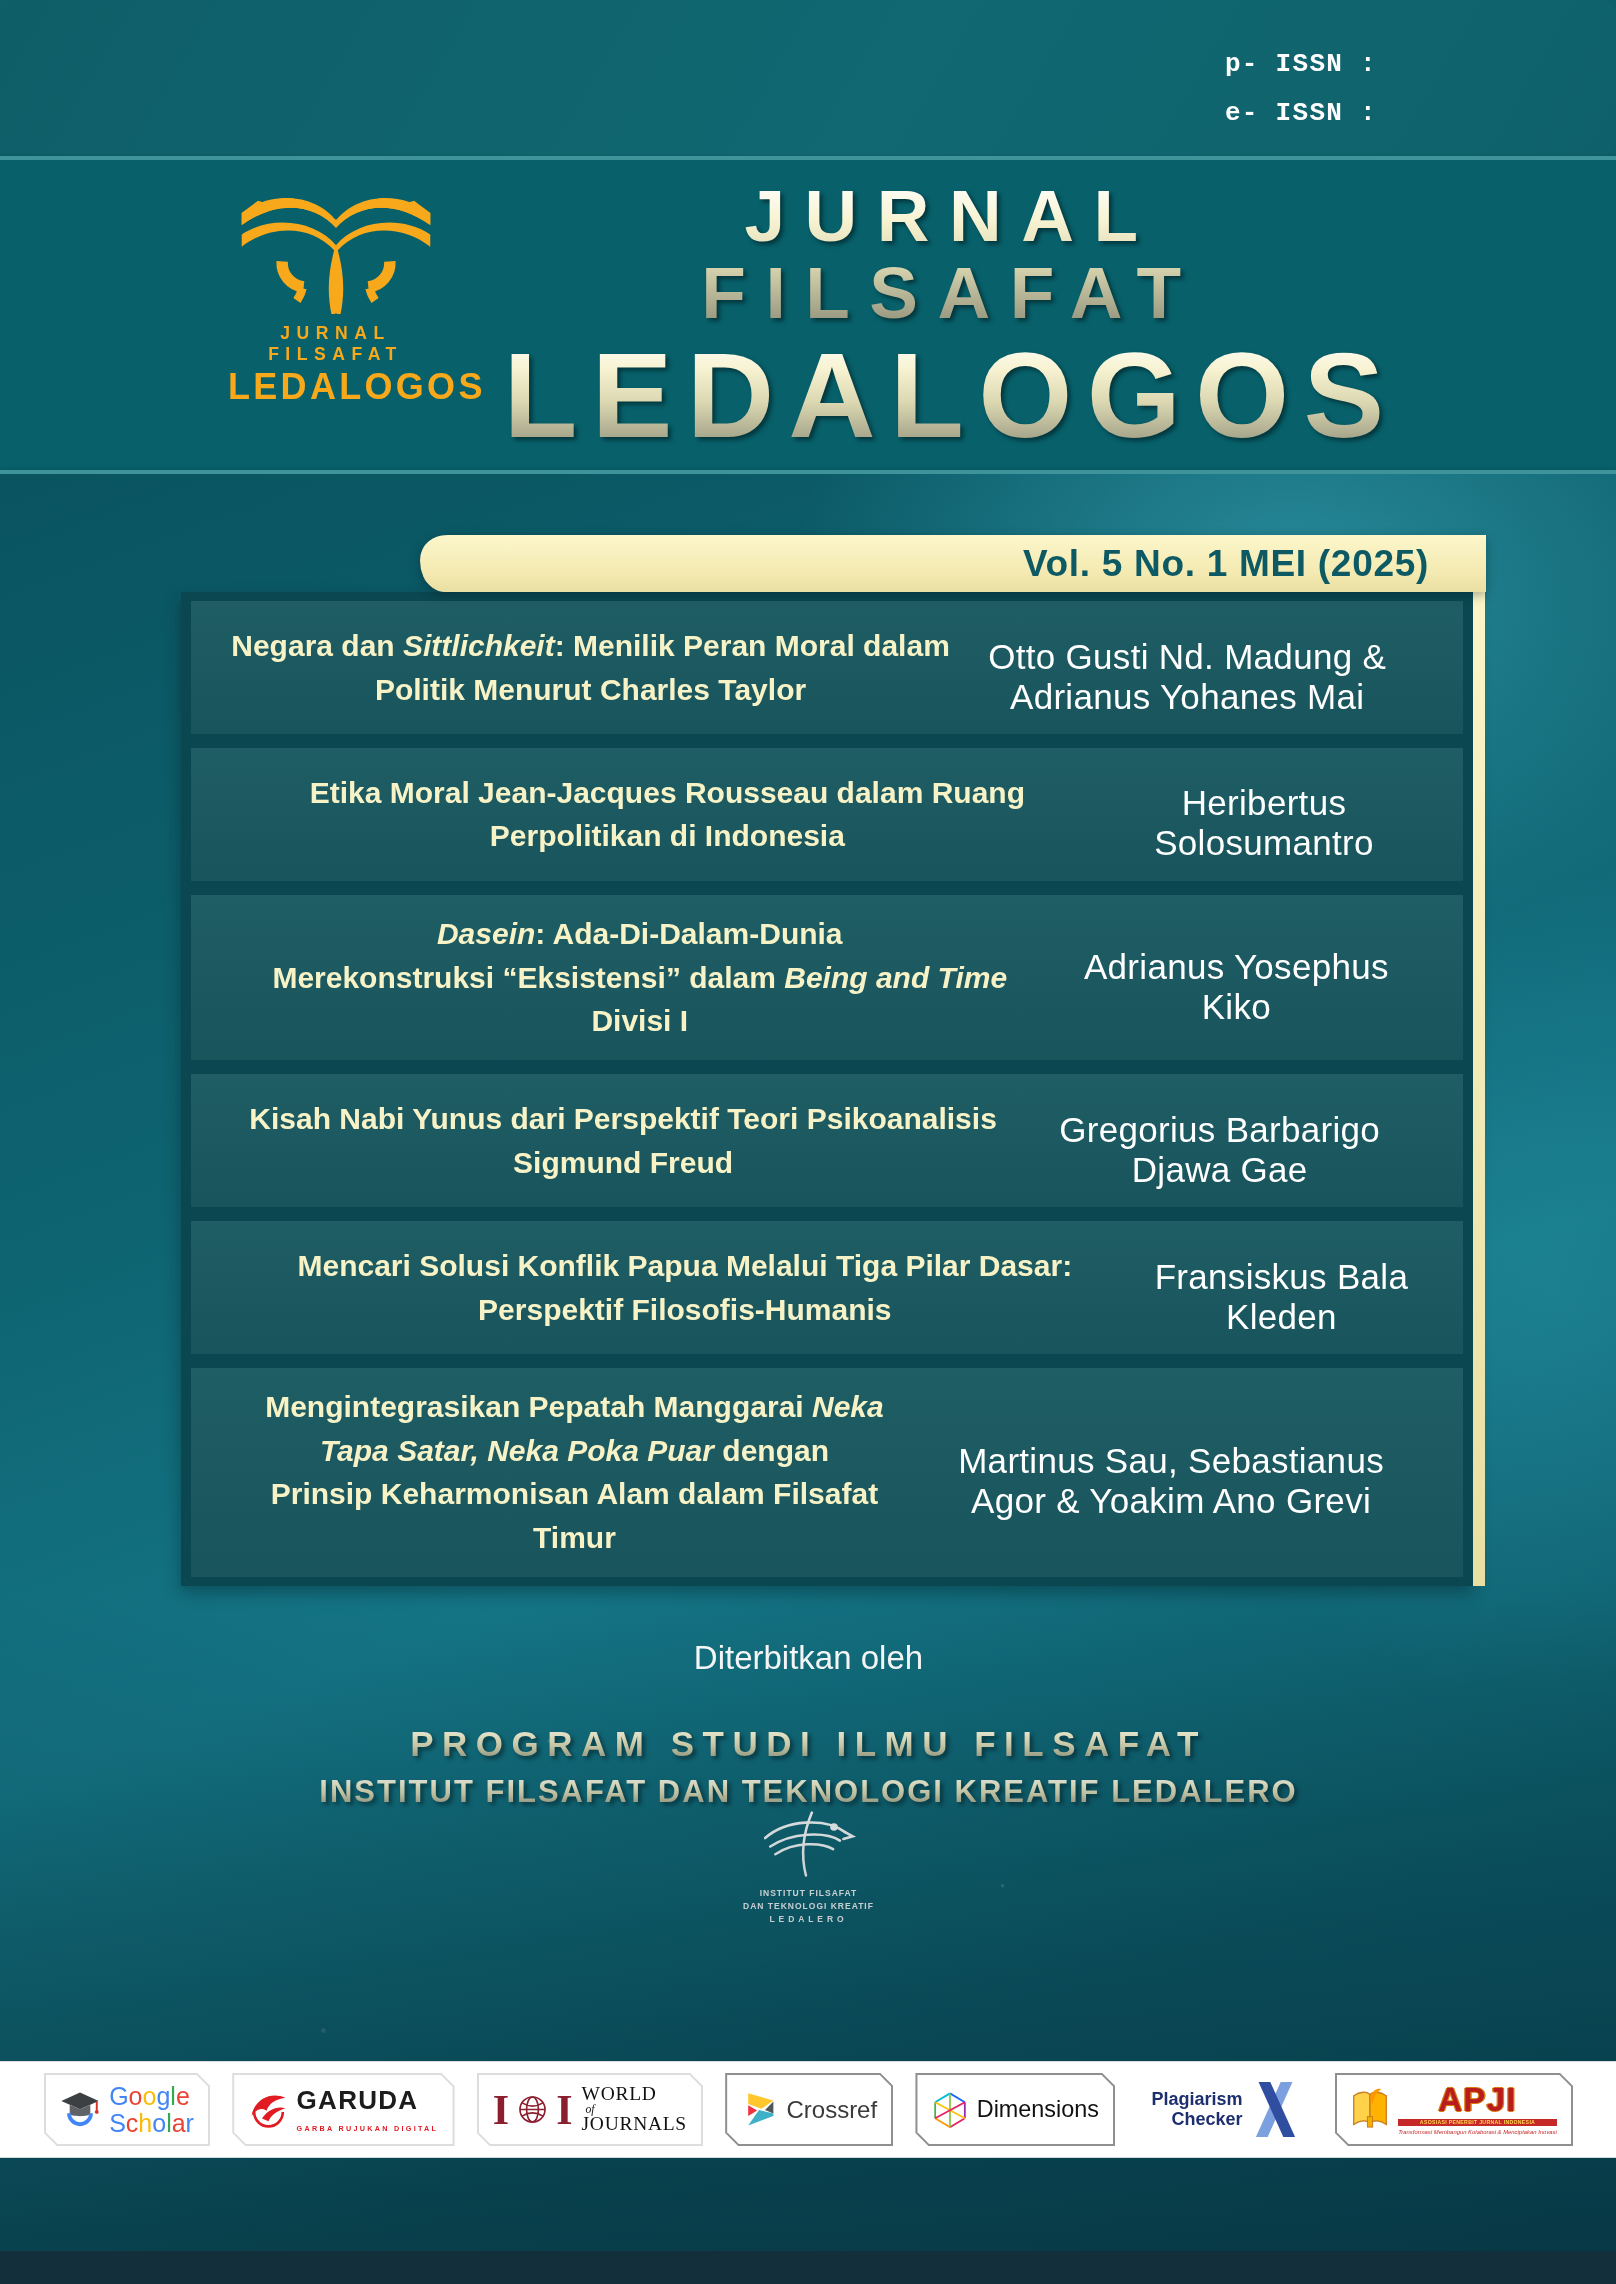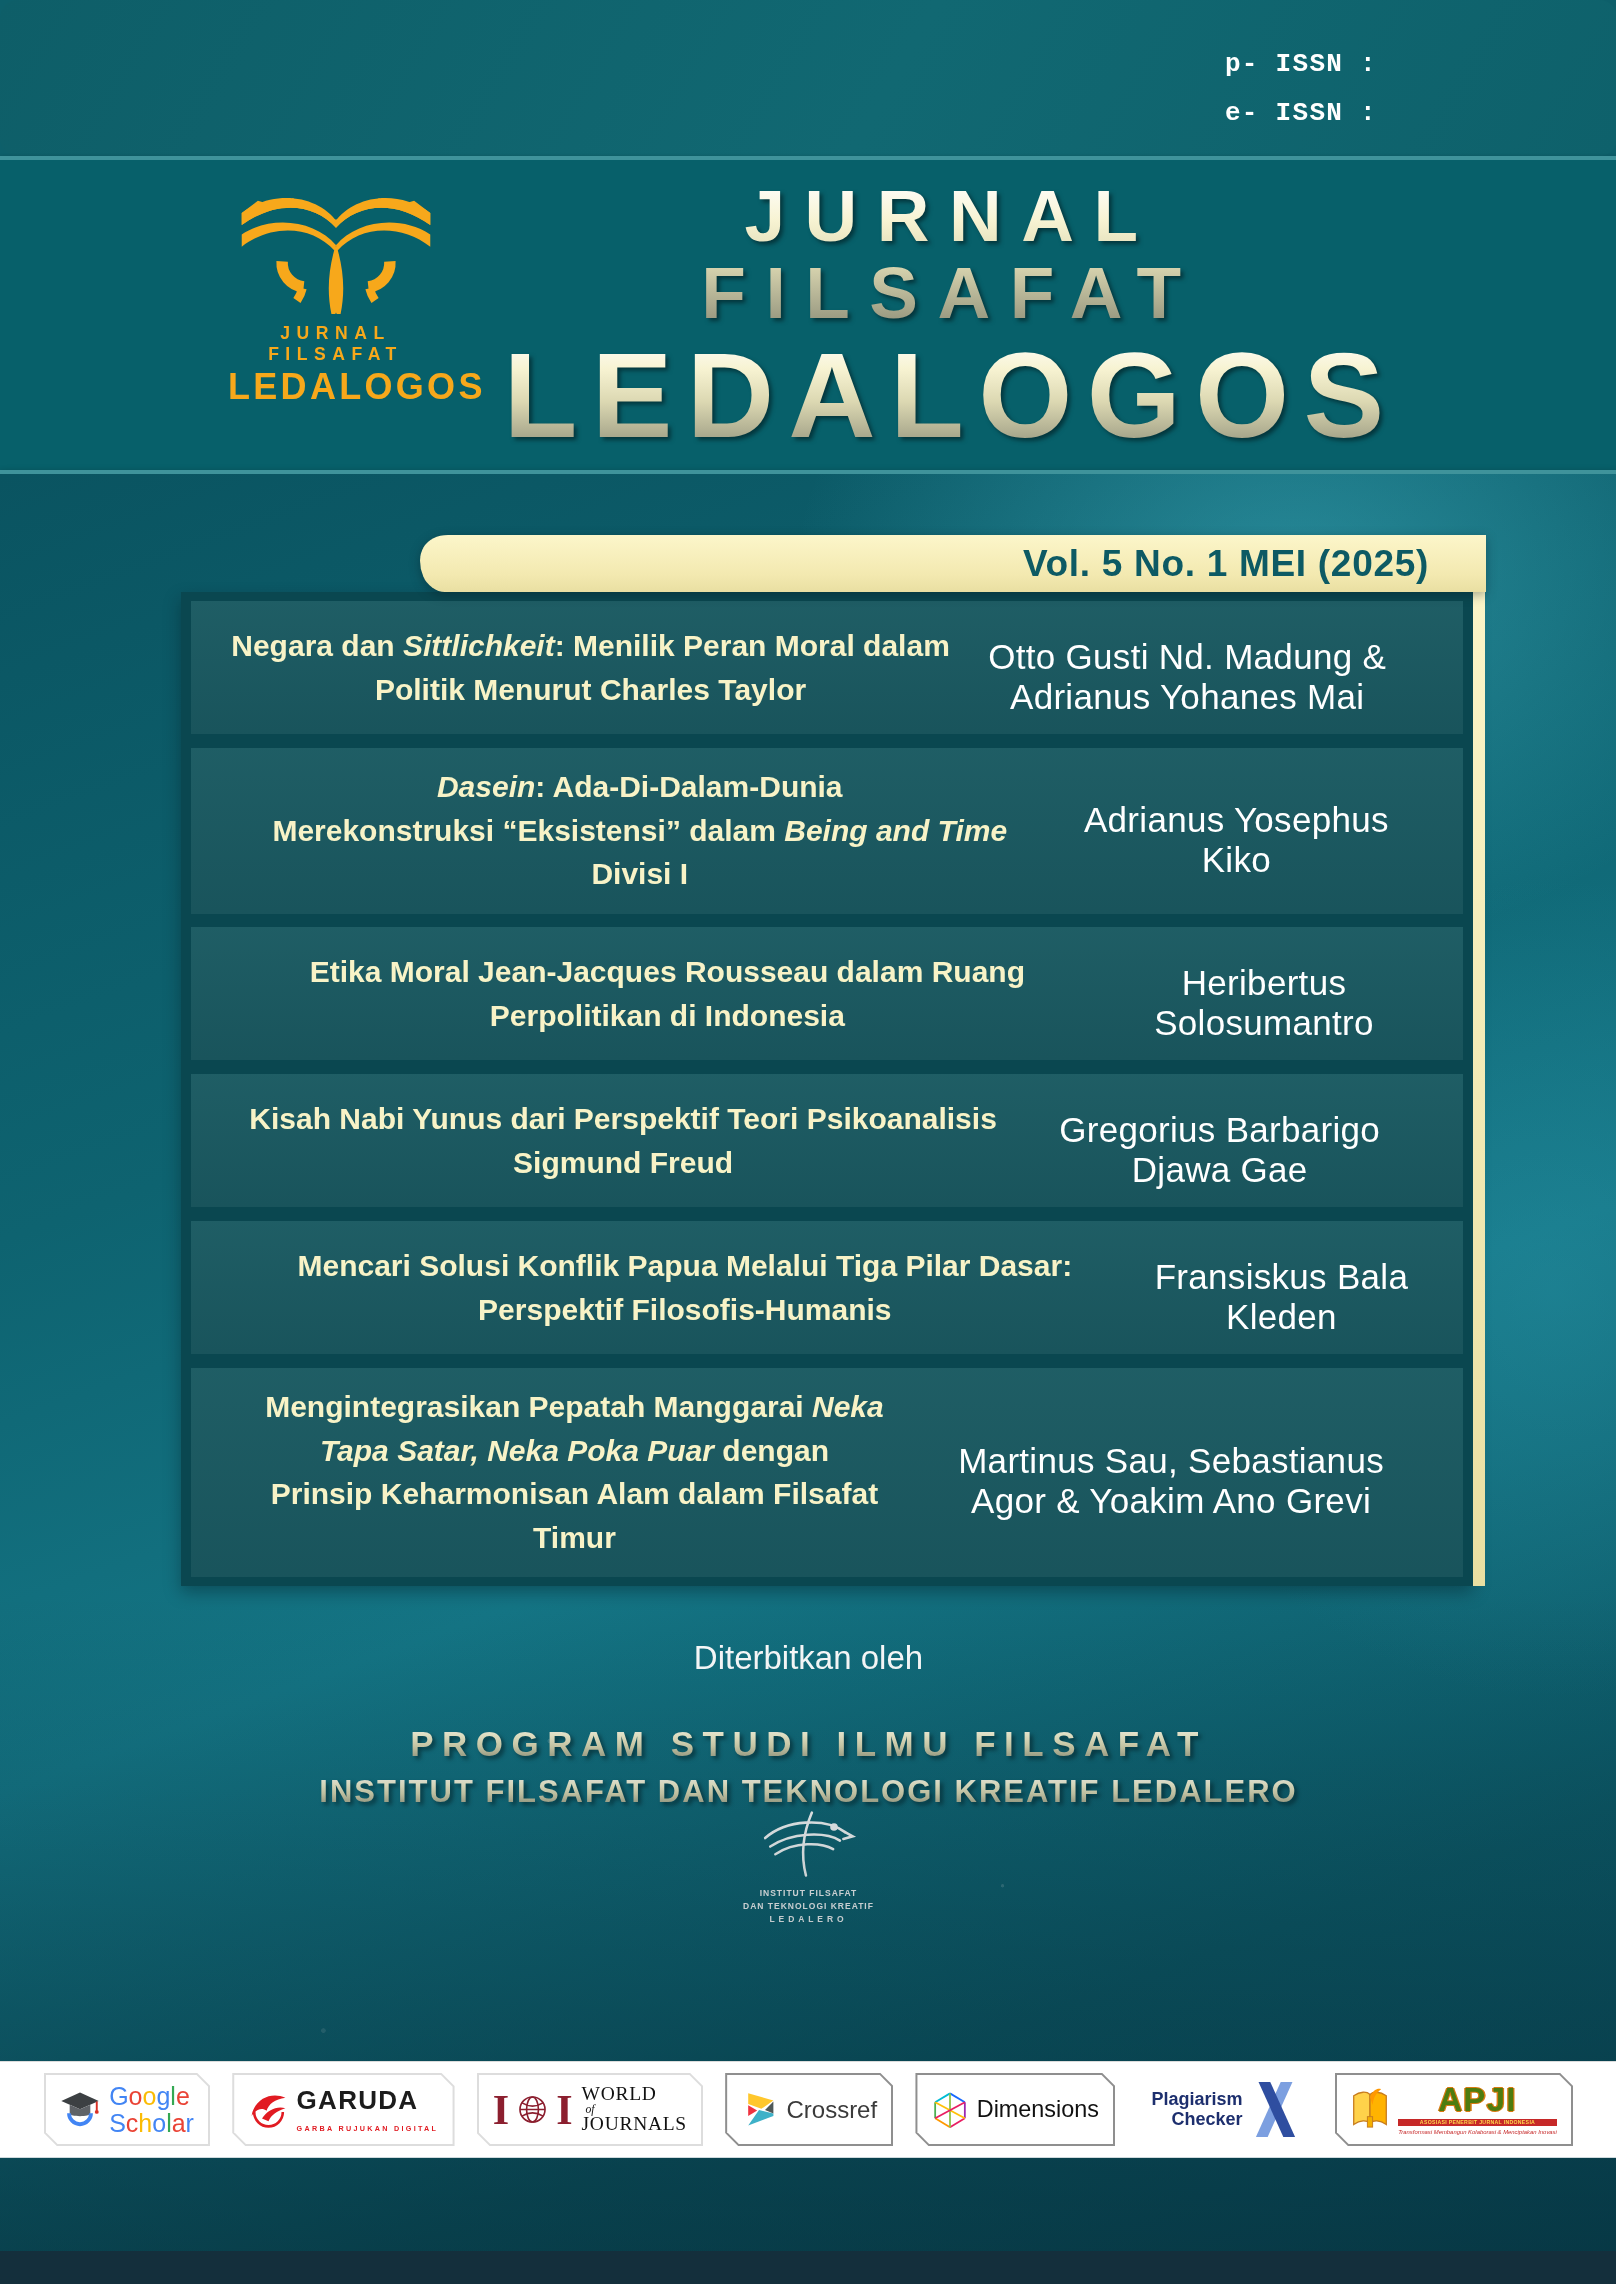--- a/index.html
+++ b/index.html
@@ -105,21 +105,21 @@
   .garuda-title{font-size:26px;font-weight:700;color:#1c1c1c;letter-spacing:1.3px;line-height:1;}
   .garuda-sub{font-size:7.2px;color:#e11b22;letter-spacing:2.3px;margin-top:11px;font-weight:bold;}
   .ici-big{font-family:"Liberation Serif",serif;font-size:42px;color:#8c1f2f;font-weight:bold;line-height:1;}
   .ici-words{font-family:"Liberation Serif",serif;color:#111;text-align:left;line-height:.95;}
   .ici-w1,.ici-w3{font-size:19.5px;letter-spacing:0.7px;}
   .ici-w2{font-size:11.7px;font-style:italic;margin-left:3.9px;}
   .cr-label{font-size:24px;color:#3b3b3b;font-weight:500;}
   .dim-label{font-size:23.4px;color:#111;}
   .pcx-words{text-align:right;color:#1d2f6e;font-weight:800;font-size:18px;line-height:1.1;}
   .apji-stack{text-align:center;line-height:1;}
-  .apji-label{font-size:33px;font-weight:800;color:#4d7c0f;
+  .apji-label{font-size:33px;font-weight:800;color:#b91c1c;
               text-shadow:-1.3px 0 #d97b12,1.3px 0 #d97b12,0 -1.3px #d97b12,0 1.3px #d97b12;letter-spacing:1.3px;}
   .apji-sub{background:#c62828;color:#ffd84d;font-size:5.2px;font-weight:bold;
             padding:1.3px 2.6px;margin-top:2.6px;letter-spacing:0.3px;}
   .apji-tag{color:#c62828;font-size:5.9px;margin-top:3.9px;font-style:italic;}
 
   .bottom-strip{position:absolute;left:0;right:0;bottom:0;height:33px;background:#142f3c;z-index:5;}
   svg{display:block;}
 </style>
 </head>
 <body>
@@ -183,26 +183,26 @@
     <div class="ribbon">
       <div class="ribbon-text">Vol. 5 No. 1 MEI (2025)</div>
     </div>
 
     <div class="panel">
         <div class="article">
           <div class="a-title"><span>Negara dan </span><span class="it">Sittlichkeit</span><span>: Menilik Peran Moral dalam Politik Menurut Charles Taylor</span></div>
           <div class="a-authors">Otto Gusti Nd. Madung &amp; Adrianus Yohanes Mai</div>
         </div>
         <div class="article">
+          <div class="a-title"><span>Etika Moral Jean-Jacques Rousseau dalam Ruang Perpolitikan di Indonesia</span></div>
+          <div class="a-authors">Heribertus Solosumantro</div>
+        </div>
+        <div class="article">
           <div class="a-title"><span class="it">Dasein</span><span>: Ada-Di-Dalam-Dunia</span><br><span>Merekonstruksi “Eksistensi” dalam </span><span class="it">Being and Time</span><span> Divisi I</span></div>
           <div class="a-authors">Adrianus Yosephus Kiko</div>
-        </div>
-        <div class="article">
-          <div class="a-title"><span>Etika Moral Jean-Jacques Rousseau dalam Ruang Perpolitikan di Indonesia</span></div>
-          <div class="a-authors">Heribertus Solosumantro</div>
         </div>
         <div class="article">
           <div class="a-title"><span>Kisah Nabi Yunus dari Perspektif Teori Psikoanalisis Sigmund Freud</span></div>
           <div class="a-authors">Gregorius Barbarigo Djawa Gae</div>
         </div>
         <div class="article">
           <div class="a-title"><span>Mencari Solusi Konflik Papua Melalui Tiga Pilar Dasar: Perspektif Filosofis-Humanis</span></div>
           <div class="a-authors">Fransiskus Bala Kleden</div>
         </div>
         <div class="article">

